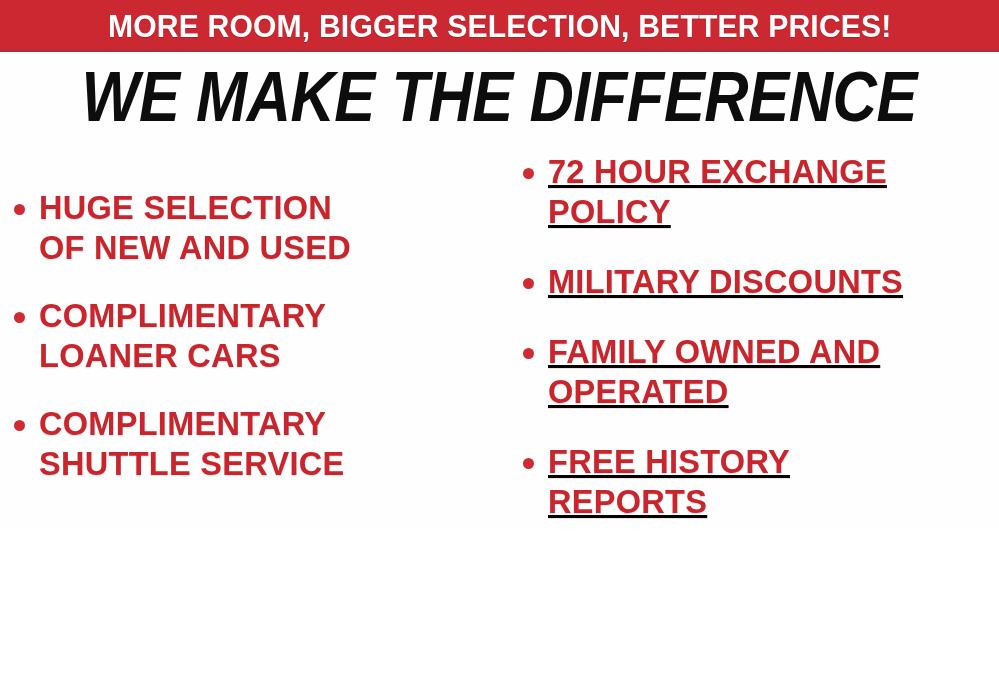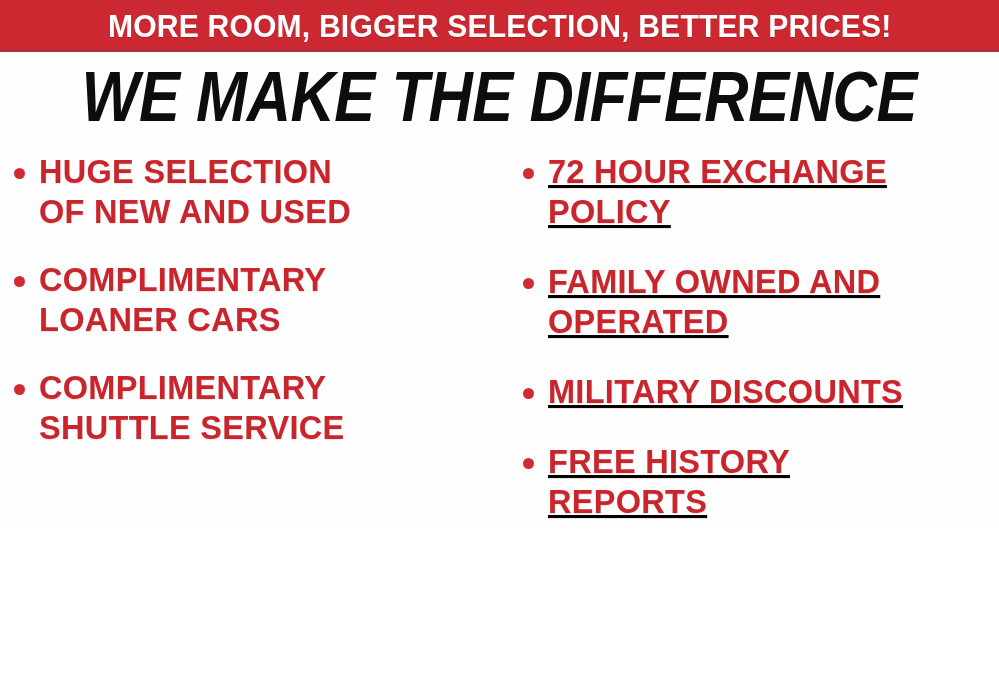--- a/index.html
+++ b/index.html
@@ -90,20 +90,21 @@
     height: 540px;
     display: flex;
     align-items: flex-start;
   }
   .col {
     box-sizing: border-box;
   }
   .col-left {
     width: 505px;
     padding-left: 14px;
+    margin-top: 36px;
   }
   .col-right {
     width: 494px;
     padding-left: 18px;
   }
 
   .bullet-row {
     display: flex;
     align-items: flex-start;
     margin-bottom: 28px;
@@ -178,31 +179,31 @@
       <div class="bullet-row">
         <span class="bullet-dot"></span>
         <span class="bullet-text">72 HOUR EXCHANGE
 POLICY</span>
       </div>
 
 
 
       <div class="bullet-row">
         <span class="bullet-dot"></span>
+        <span class="bullet-text">MILITARY DISCOUNTS</span>
+      </div>
+
+      <div class="bullet-row">
+        <span class="bullet-dot"></span>
         <span class="bullet-text">FAMILY OWNED AND
 OPERATED</span>
       </div>
 
       <div class="bullet-row">
         <span class="bullet-dot"></span>
-        <span class="bullet-text">MILITARY DISCOUNTS</span>
-      </div>
-
-      <div class="bullet-row">
-        <span class="bullet-dot"></span>
         <span class="bullet-text">FREE HISTORY
 REPORTS</span>
       </div>
 
     </div>
 
   </div>
 
 </div>
 

